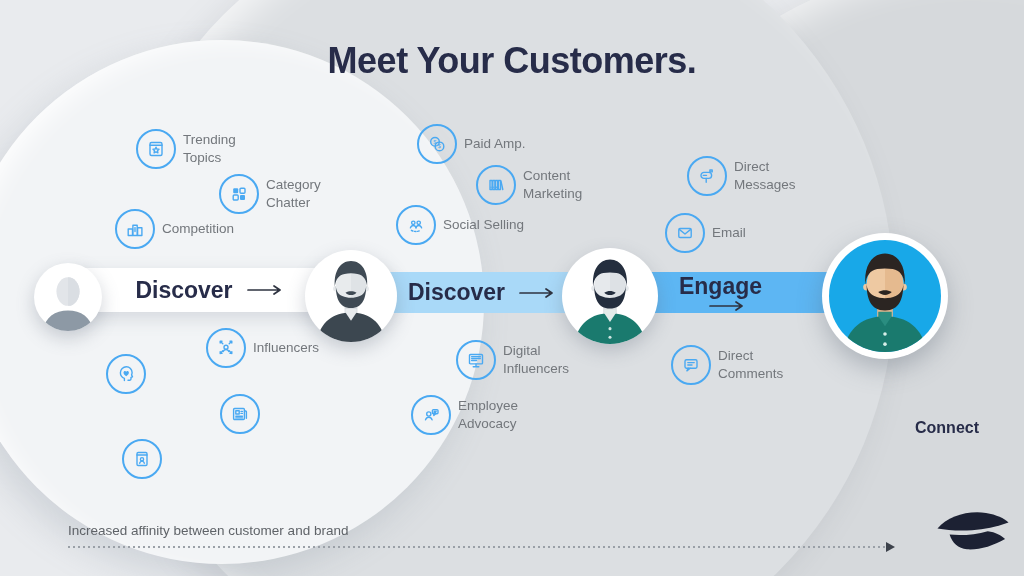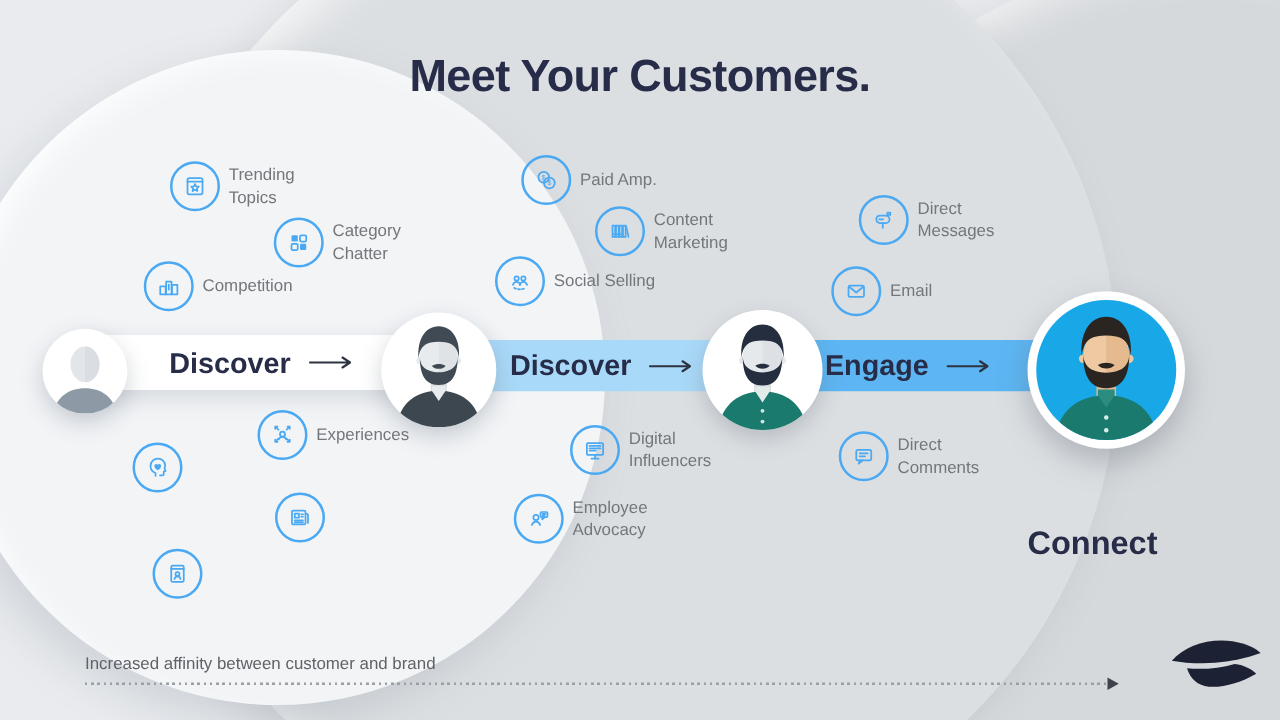--- a/index.html
+++ b/index.html
@@ -19,38 +19,38 @@
 
   .title{position:absolute;left:0;right:0;top:40px;text-align:center;
     font-size:36px;font-weight:800;letter-spacing:-.5px;color:var(--title-navy);}
 
   
   .band{position:absolute;display:flex;align-items:center;justify-content:center;}
   .band .stage-label{font-size:23px;font-weight:800;color:var(--title-navy);margin-right:14px;}
   .band.discover{left:58px;top:268px;width:304px;height:44px;border-radius:28px;background:#ffffff;
     box-shadow:0 6px 18px rgba(110,120,135,.22);padding-right:33px;}
   .band.attract{left:351px;top:272px;width:263px;height:41px;background:var(--band-attract);border-radius:2px;padding-right:46px;}
-  .band.engage{left:610px;top:272px;width:235px;height:41px;background:var(--band-engage);border-radius:2px;padding-right:6px;}
+  .band.engage{left:610px;top:272px;width:235px;height:41px;background:var(--band-engage);border-radius:2px;padding-right:6px;flex-direction:column;}
 
   .arrow-svg{display:block;}
 
   
   .avatar{position:absolute;border-radius:50%;background:#fff;overflow:hidden;
     box-shadow:0 7px 18px rgba(100,110,125,.30);}
   .avatar svg{display:block;width:100%;height:100%;}
   .avatar.a1{left:34px;top:263px;width:68px;height:68px;}
   .avatar.a2{left:305px;top:250px;width:92px;height:92px;}
   .avatar.a3{left:562px;top:248px;width:96px;height:96px;}
   .avatar.a4{left:822px;top:233px;width:126px;height:126px;overflow:visible;background:#fff;
     box-shadow:0 10px 24px rgba(90,100,115,.35);}
   .avatar.a4 .inner{position:absolute;left:7px;top:7px;width:112px;height:112px;border-radius:50%;
     overflow:hidden;background:var(--avatar-highlight);}
 
-  .connect{position:absolute;left:822px;top:416px;width:126px;text-align:left;
-    font-size:26px;font-weight:800;color:var(--title-navy);line-height:1.45;}
+  .connect{position:absolute;left:853px;top:416px;width:126px;text-align:right;
+    font-size:16px;font-weight:800;color:var(--title-navy);line-height:1.45;}
 
   
   .icon-item{position:absolute;display:flex;align-items:center;gap:7px;}
   .ic{width:36px;height:36px;flex:none;border:2px solid var(--icon-blue);border-radius:50%;
     display:flex;align-items:center;justify-content:center;background:transparent;}
   .ic svg{display:block;}
   .ic svg *{stroke:var(--icon-blue);stroke-width:1.4;fill:none;stroke-linecap:round;stroke-linejoin:round;}
   .ic svg .fill{fill:var(--icon-blue);stroke:none;}
   .lbl{font-size:13.5px;line-height:1.32;color:var(--label-gray);max-width:84px;}
   .lbl.wide{max-width:130px;}
@@ -193,21 +193,21 @@
     <span class="ic">
       <svg width="20" height="20" viewBox="0 0 20 20">
           <circle cx="10" cy="9.3" r="2"></circle>
           <path d="M7 13.6 c.6-1.4 1.7-2.1 3-2.1 c1.3 0 2.4 .7 3 2.1"></path>
           <path d="M6.8 5.8 L4.2 3.2 M4.2 5 V3.2 H6"></path>
           <path d="M13.2 5.8 L15.8 3.2 M14 3.2 h1.8 v1.8"></path>
           <path d="M6.8 12.8 L4.2 15.4 M4.2 13.6 v1.8 H6"></path>
           <path d="M13.2 12.8 L15.8 15.4 M14 15.4 h1.8 v-1.8"></path>
         </svg>
     </span>
-    <span class="lbl">Experiences</span>
+    <span class="lbl">Influencers</span>
   </div>
   <div class="icon-item" style="left:106px;top:354px">
     <span class="ic">
       <svg width="20" height="20" viewBox="0 0 20 20">
           <path d="M8.4 16.6 v-2.2 c-2.4-.9-4-3.1-4-5.6 c0-3.3 2.7-6 6-6 c3.2 0 5.7 2.6 5.7 5.8 c0 .8-.2 1.6-.5 2.3 l.9 1.9 -1.5 .5 v1.8 c0 .6-.5 1.1-1.1 1.1 h-1.9"></path>
           <path class="fill" d="M10.2 12.2 c-1.8-1.3-2.7-2.3-2.7-3.5 c0-.9 .7-1.6 1.5-1.6 c.5 0 .95 .3 1.2 .75 c.25-.45 .7-.75 1.2-.75 c.8 0 1.5 .7 1.5 1.6 c0 1.2-.9 2.2-2.7 3.5 z"></path>
         </svg>
     </span>
   </div>
   <div class="icon-item" style="left:220px;top:394px">

